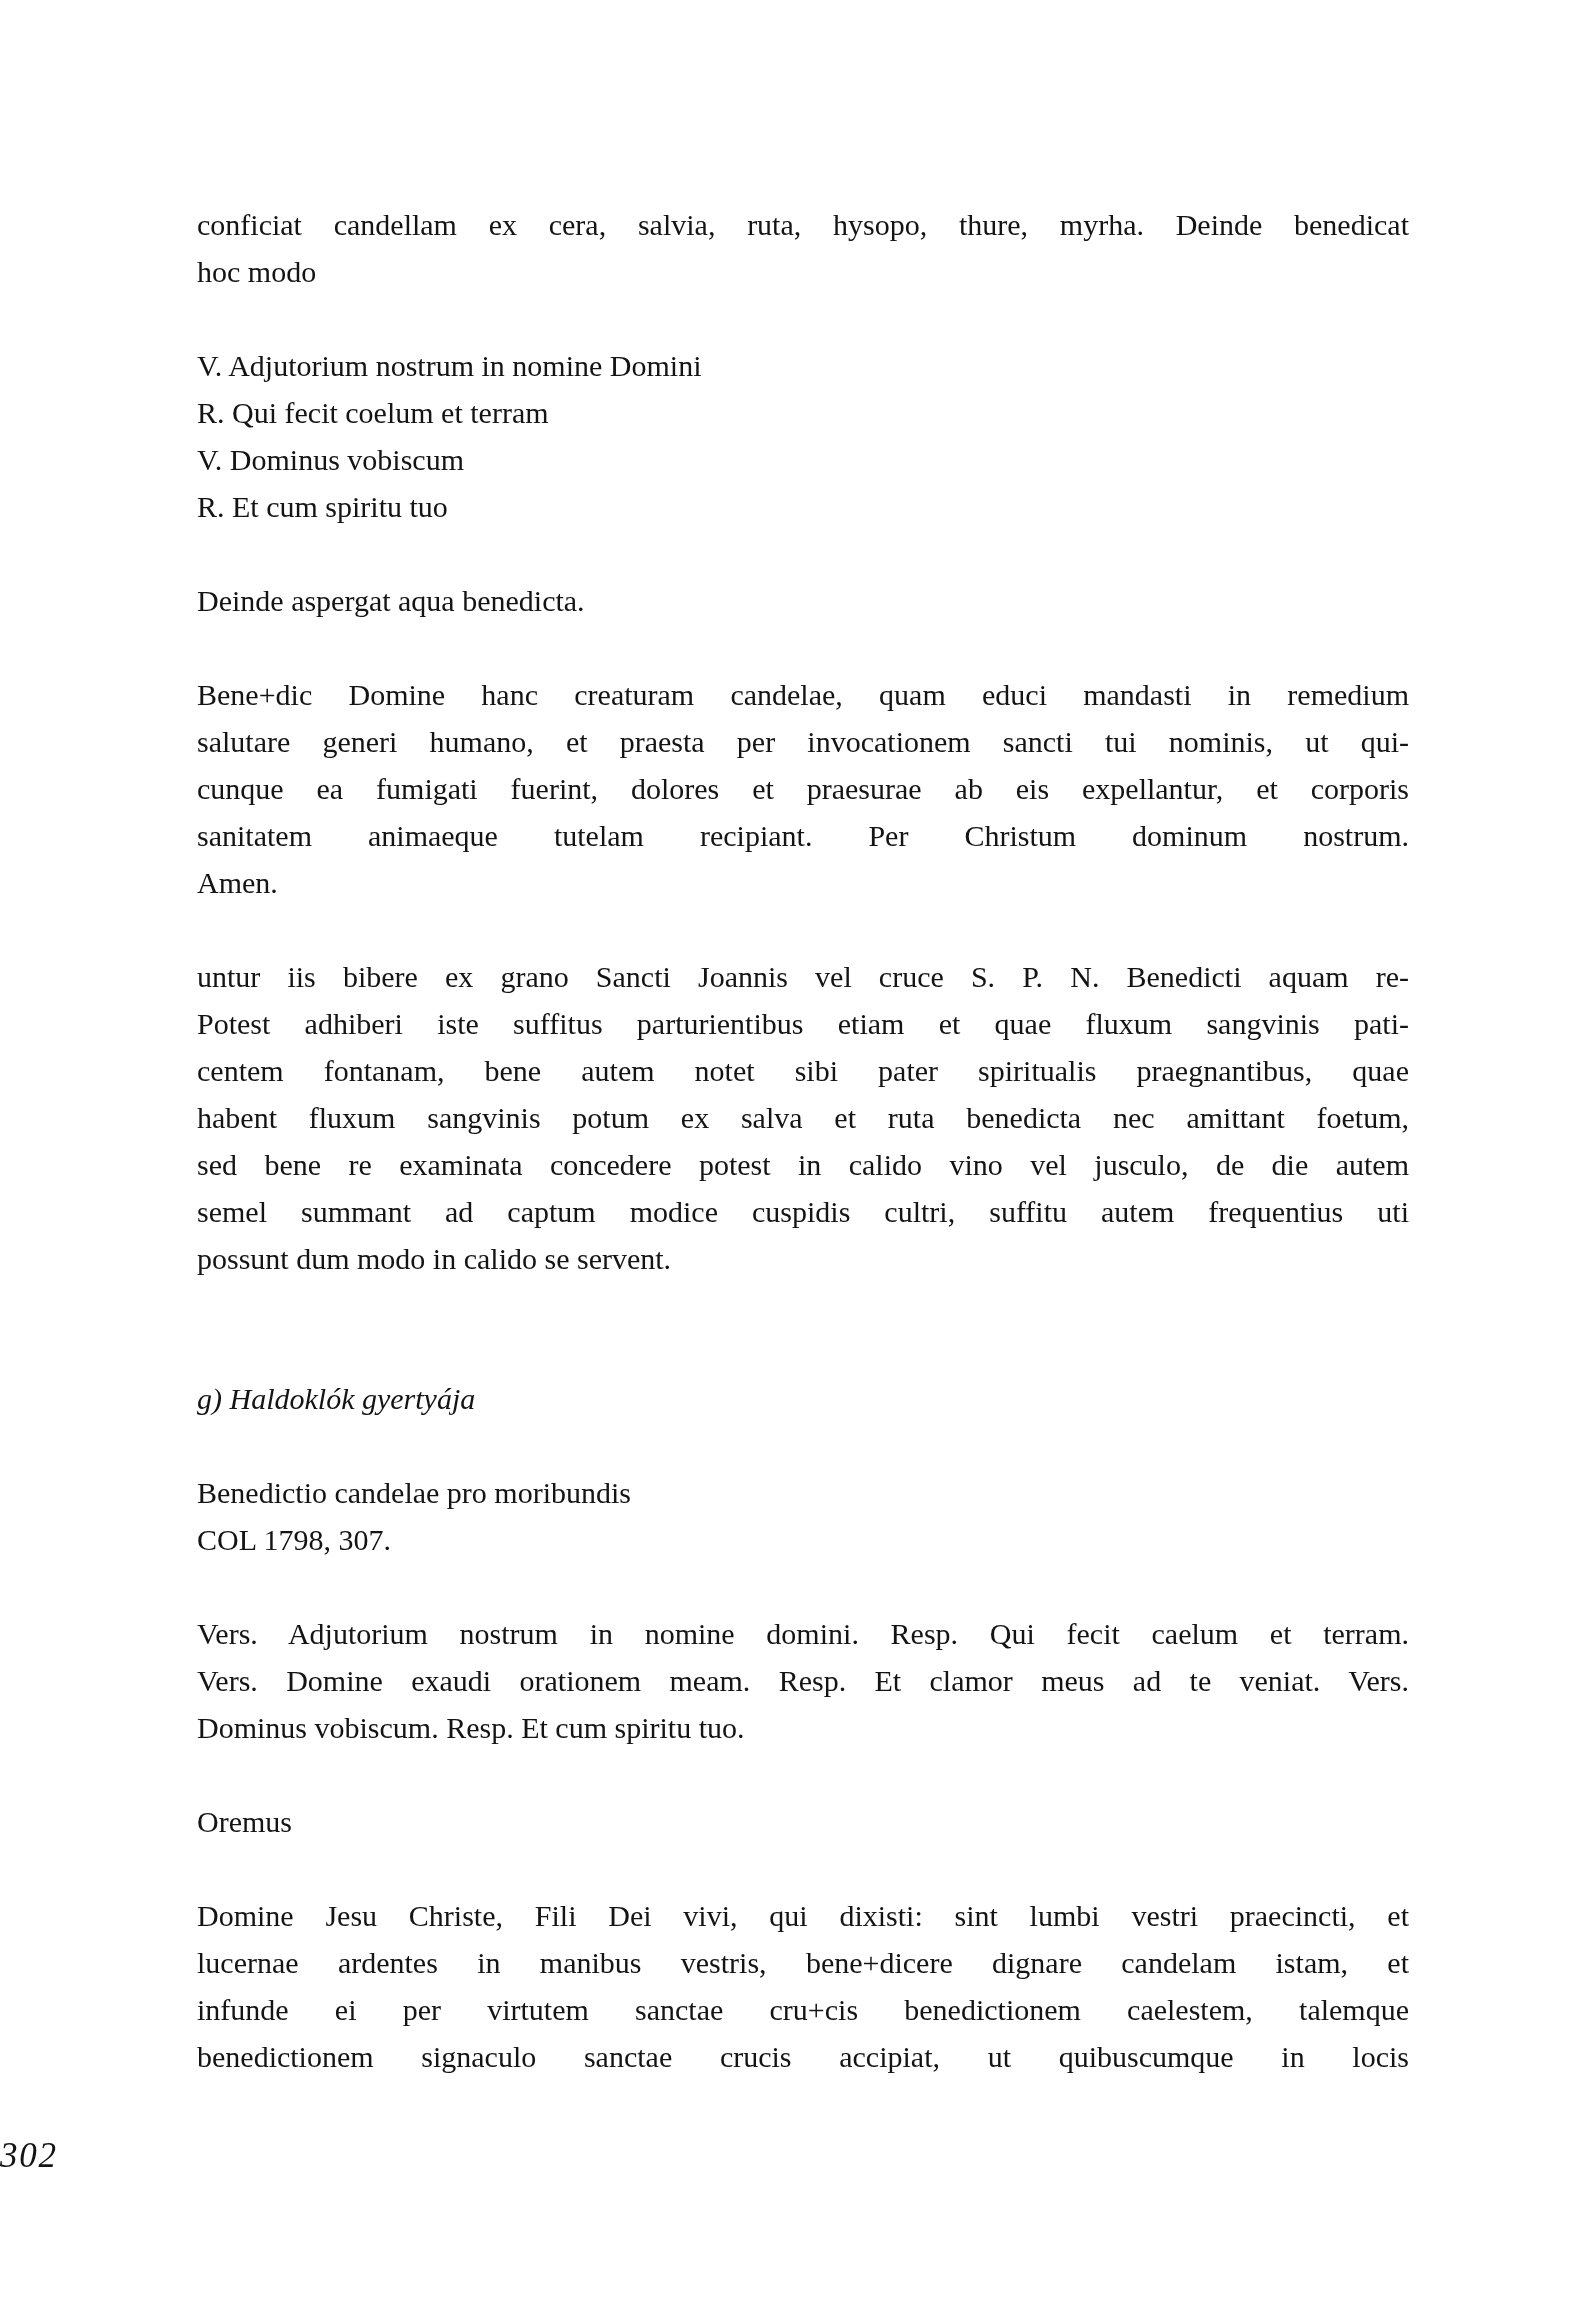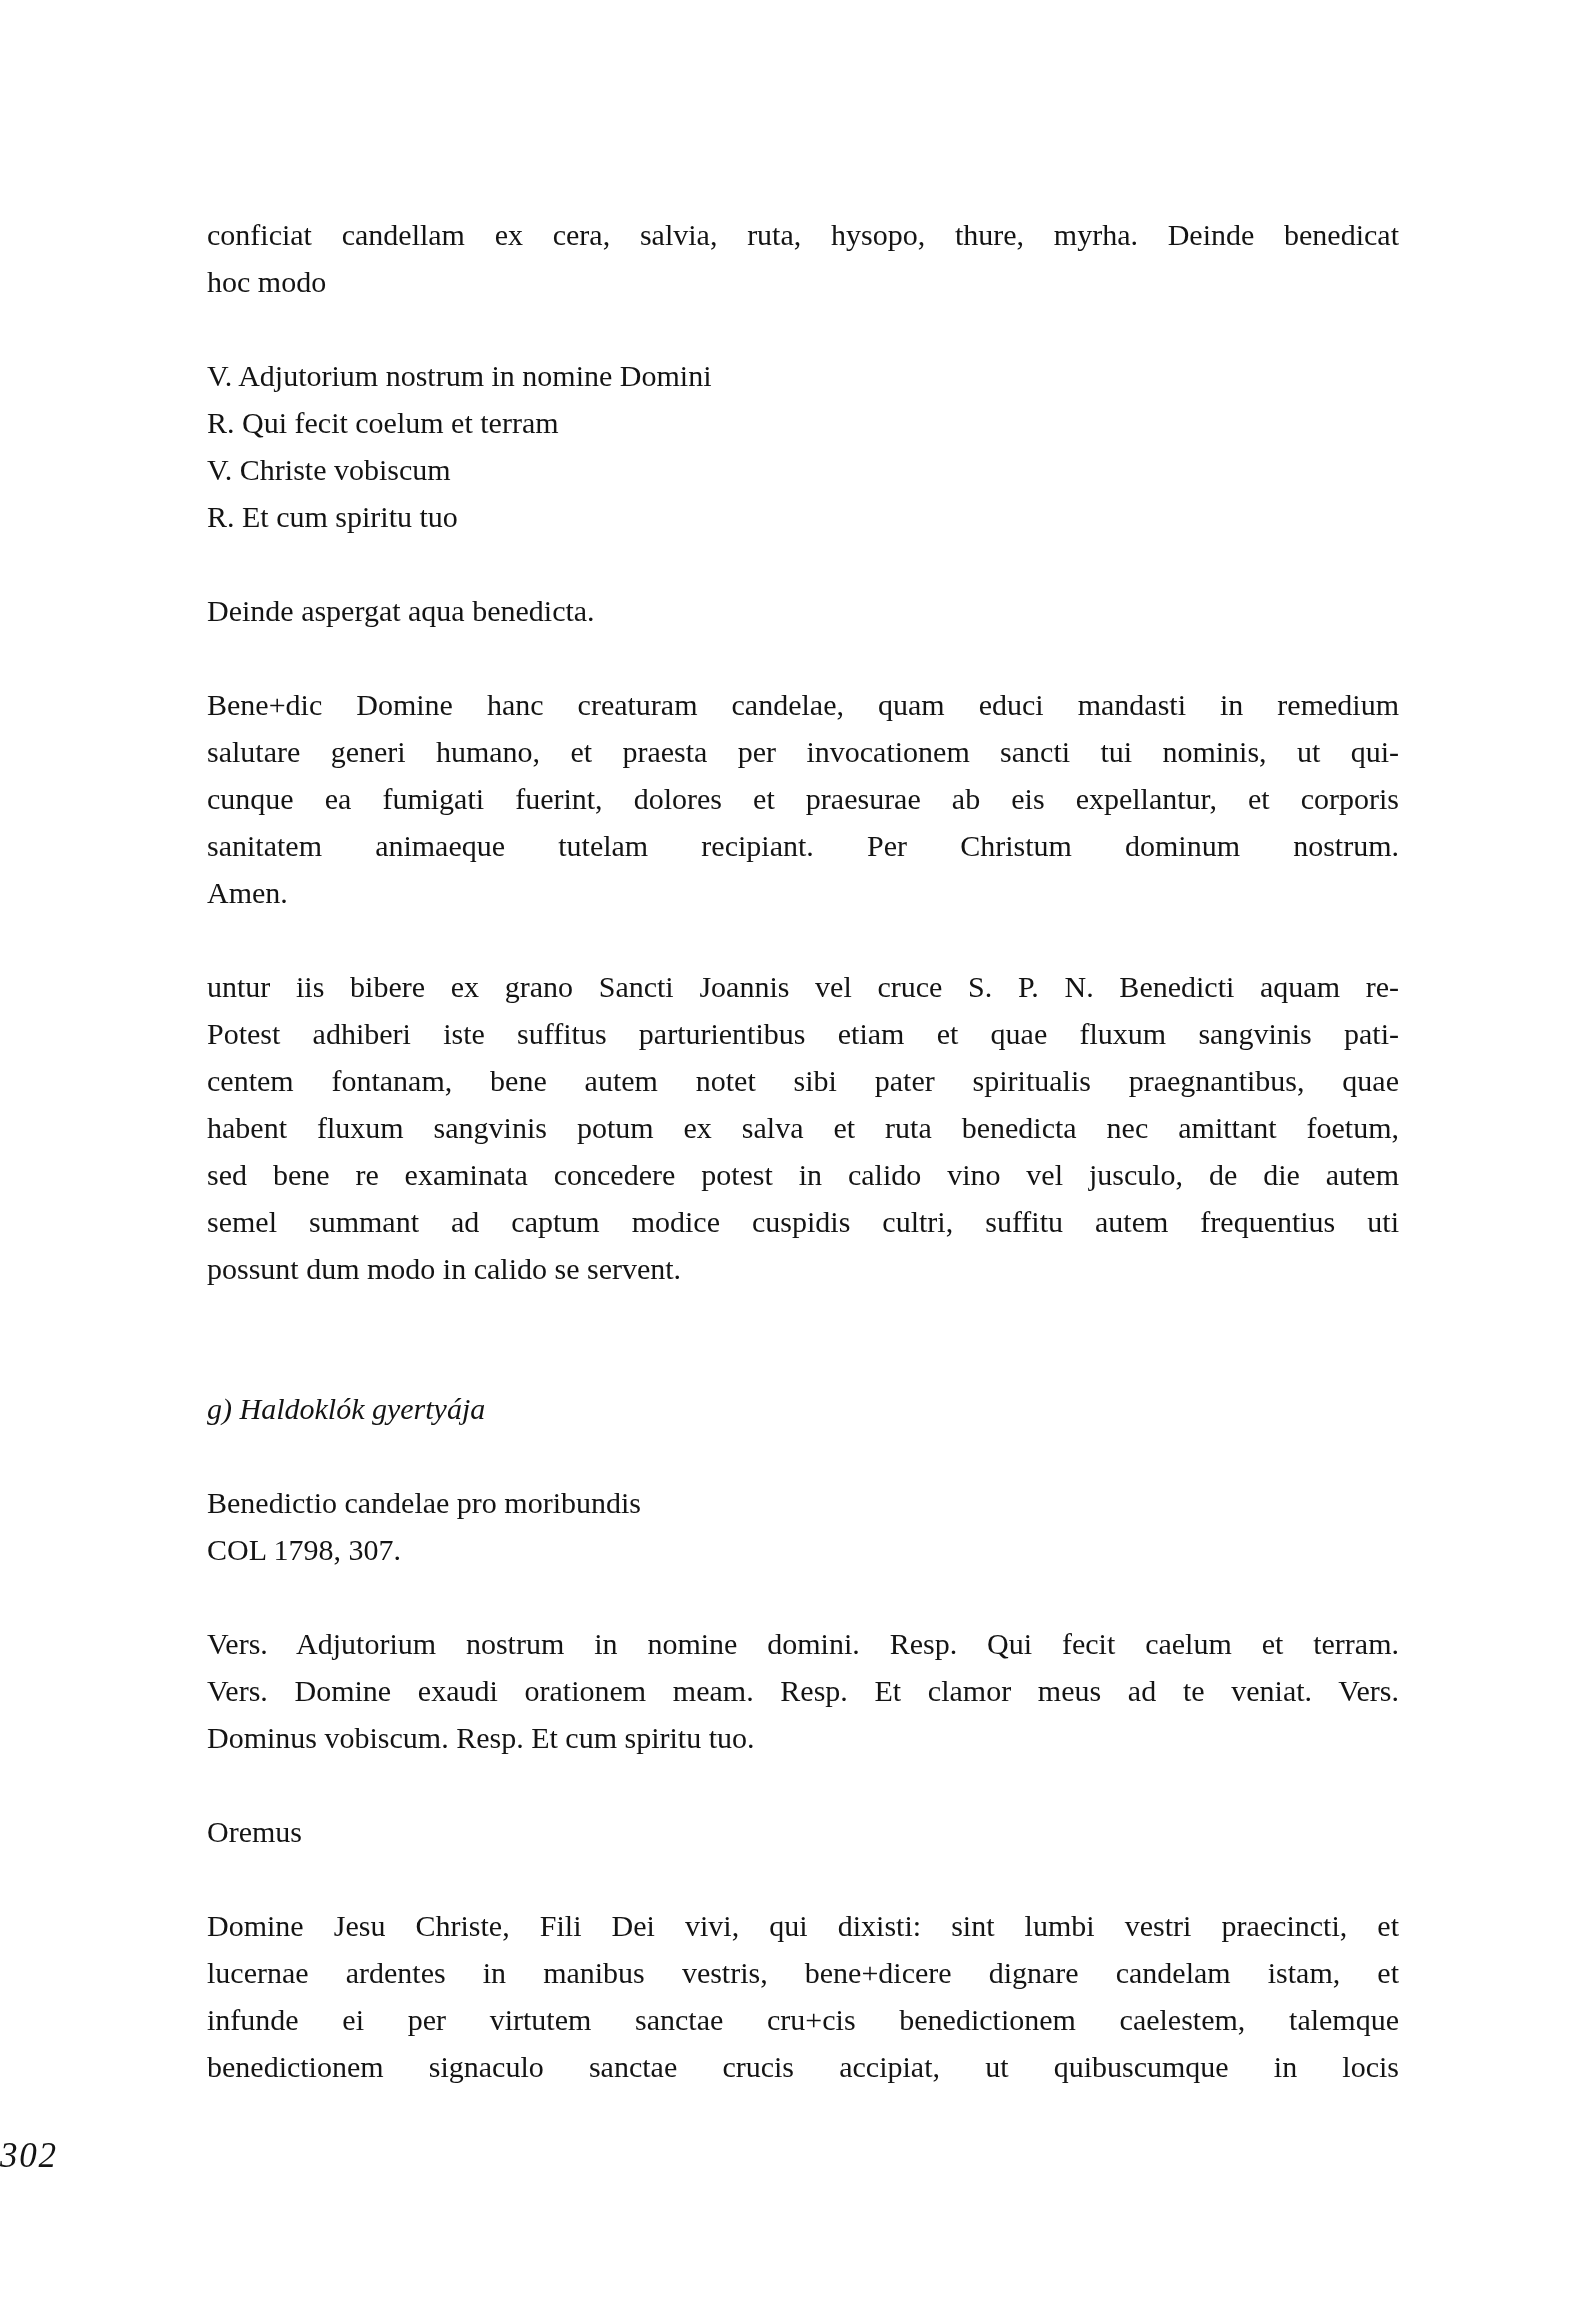--- a/index.html
+++ b/index.html
@@ -11,21 +11,21 @@
     color: #141414;
     font-family: "Liberation Serif", "DejaVu Serif", serif;
     overflow: hidden;
   }
   .text-block {
     position: absolute;
     left: 193px;
     top: 197px;
     width: 1220px;
   }
-  .block { margin: 14px; padding: 0; }
+  .block { margin: 4px; padding: 0; }
   .gap-1 { margin-top: 47px; }   
   .gap-2 { margin-top: 93px; font-style: italic; }  
   .line {
     font-size: 30px;
     line-height: 47px;
     white-space: normal;
     color: #141414;
   }
   .j  { text-align: justify; text-align-last: justify; }
   .l  { text-align: right; text-align-last: left; }
@@ -52,21 +52,21 @@
   <div class="text-block">
 
     <div class="block">
       <div class="line j">conficiat candellam ex cera, salvia, ruta, hysopo, thure, myrha. Deinde benedicat</div>
       <div class="line l">hoc modo</div>
     </div>
 
     <div class="block gap-1">
       <div class="line l">V. Adjutorium nostrum in nomine Domini</div>
       <div class="line l">R. Qui fecit coelum et terram</div>
-      <div class="line l">V. Christe vobiscum</div>
+      <div class="line l">V. Dominus vobiscum</div>
       <div class="line l">R. Et cum spiritu tuo</div>
     </div>
 
     <div class="block gap-1">
       <div class="line l">Deinde aspergat aqua benedicta.</div>
     </div>
 
     <div class="block gap-1">
       <div class="line j">Bene+dic Domine hanc creaturam candelae, quam educi mandasti in remedium</div>
       <div class="line j">salutare generi humano, et praesta per invocationem sancti tui nominis, ut qui-</div>

